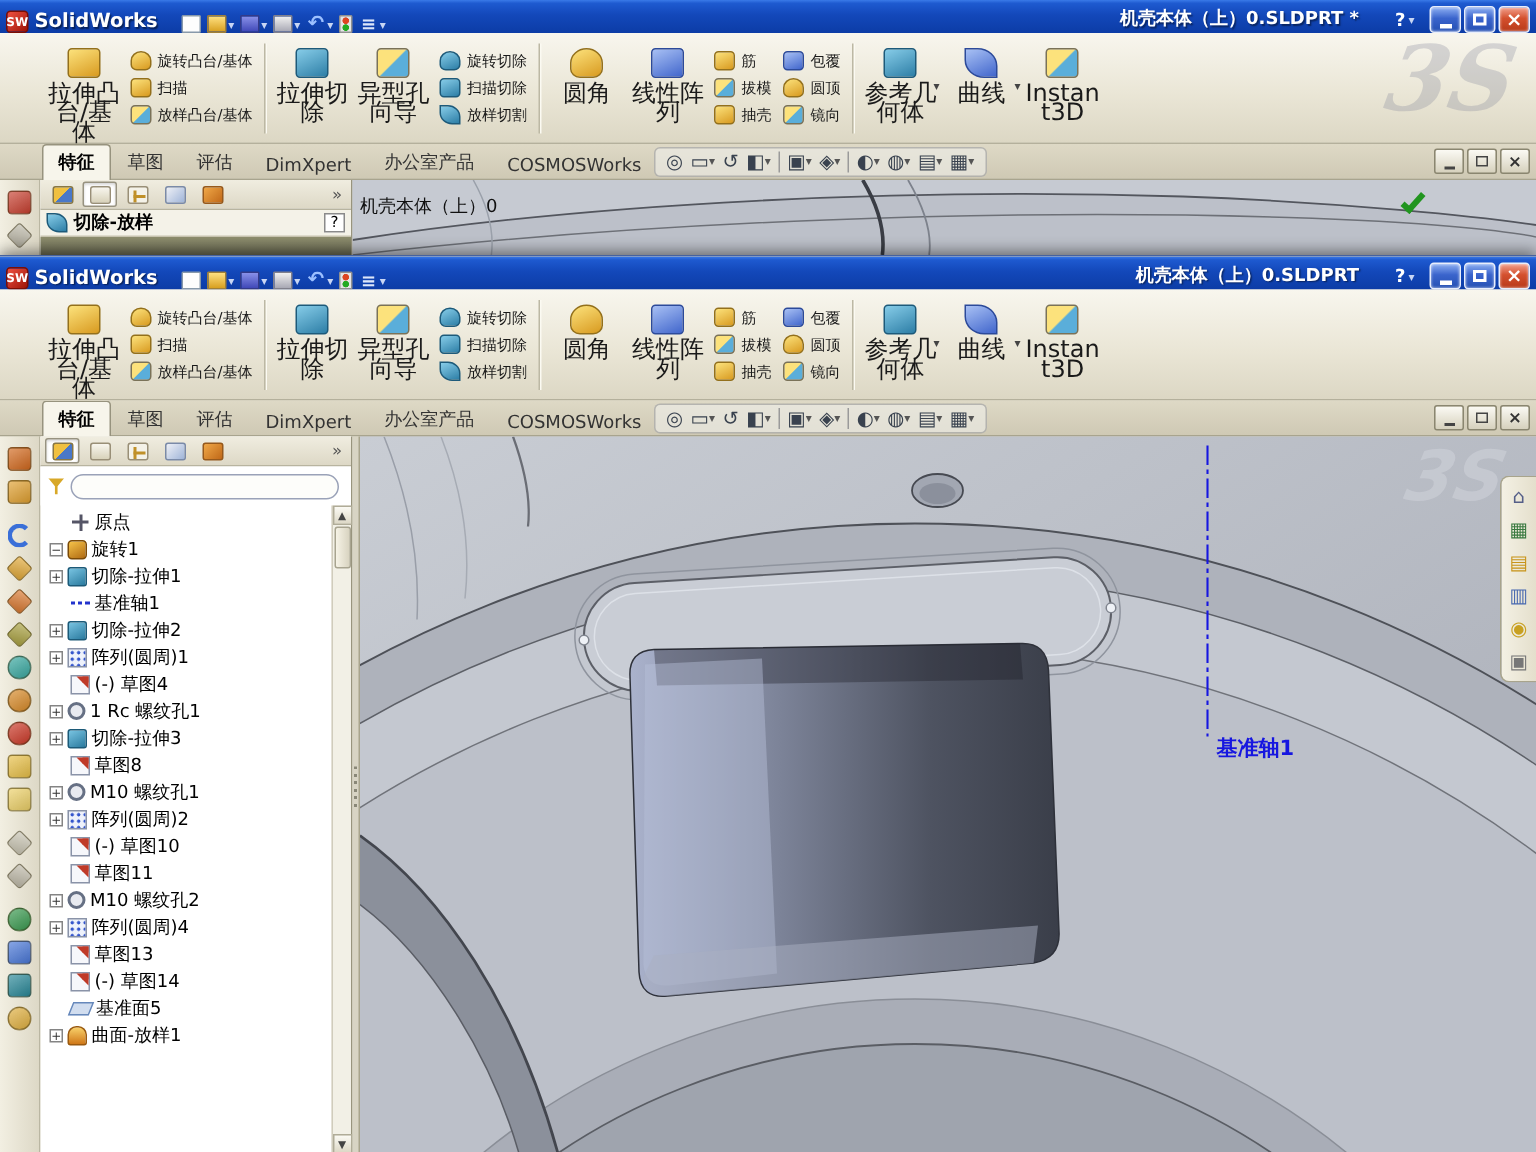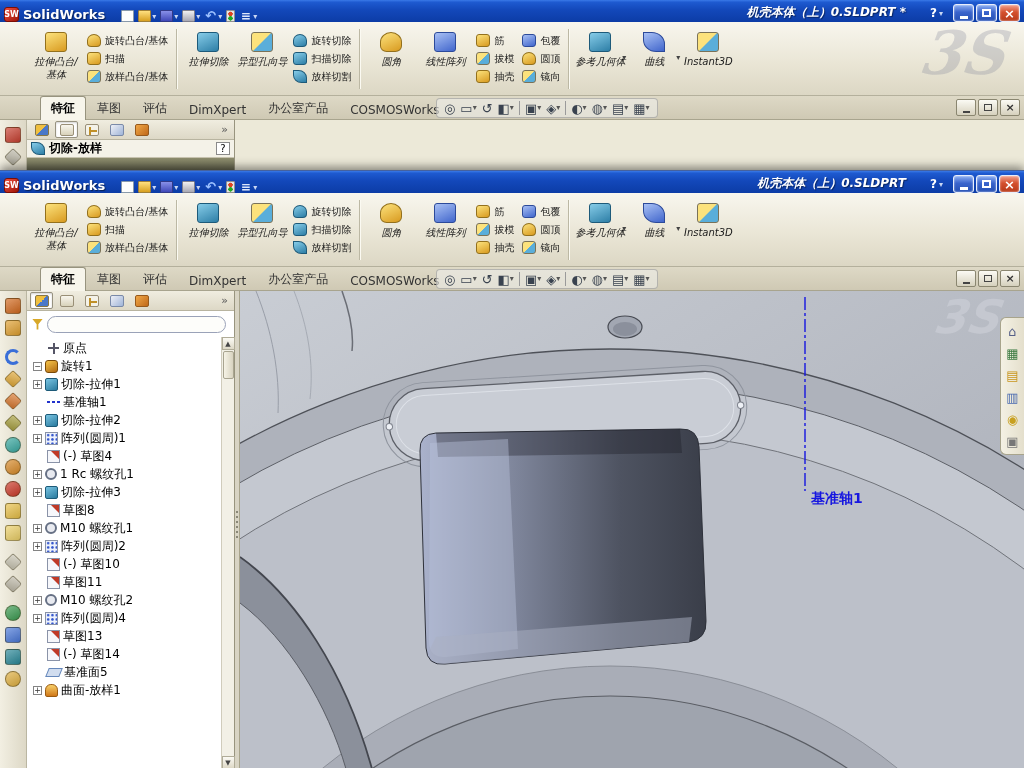--- a/index.html
+++ b/index.html
@@ -23,55 +23,55 @@
   .qi-new{background:#fdfdfd;border:1px solid #8899aa;}
   .qi-open{background:linear-gradient(#ffe080,#d8a020);border:1px solid #a08038;}
   .qi-save{background:linear-gradient(#8890e8,#4048b8);border:1px solid #333a88;}
   .qi-print{background:linear-gradient(#f0f0f0,#a8a8b4);border:1px solid #80808c;}
   .qi-undo{color:#9cc0ff;font-weight:bold;font-size:13px;}
   .qi-rebuild{background:#e4e4e4;border:1px solid #909090;width:9px;
     background-image:radial-gradient(circle at 50% 28%,#d42 2px,transparent 2.4px),radial-gradient(circle at 50% 74%,#2a2 2px,transparent 2.4px);}
   .qi-options{color:#dce6fa;font-size:12px;font-weight:bold;}
   .qarr{font-size:8px;color:#c8d6f4;font-style:normal;}
   .tb-title{position:absolute;right:118px;top:4px;font-size:12px;font-weight:bold;color:#fff;
-    text-shadow:1px 1px 1px rgba(0,0,0,.45);white-space:nowrap;font-style:italic;}
+    text-shadow:1px 1px 1px rgba(0,0,0,.45);white-space:nowrap;}
   .winctl{margin-left:auto;display:flex;align-items:center;gap:2px;}
   .wc-help{display:flex;align-items:center;gap:2px;font-weight:bold;margin-right:8px;font-size:12px;}
   .wc-btn{width:21px;height:18px;border-radius:3px;border:1px solid #e8eefc;display:flex;align-items:center;justify-content:center;
     background:linear-gradient(#8caef2,#3a64cc 45%,#2550b4);box-shadow:inset 0 0 2px rgba(255,255,255,.8);}
   .wc-minbar{width:8px;height:3px;background:#fff;margin-top:8px;}
   .wc-box{width:9px;height:8px;border:2px solid #fff;}
   .wc-close{background:linear-gradient(#f2a08c,#d4502e 45%,#b83a1a);}
   .wc-x{color:#fff;font-size:13px;font-weight:bold;font-style:normal;line-height:1;}
 
   
   .toolbar{height:74px;display:flex;align-items:center;gap:2px;padding:2px 6px 2px 30px;position:relative;
     background:linear-gradient(180deg,#f8f6ee,#eae6d6 55%,#dcd7c4);border-bottom:1px solid #b4b09c;}
   .watermark{position:absolute;right:14px;top:-4px;font-family:"DejaVu Serif","Liberation Serif",serif;
     font-style:italic;font-weight:bold;font-size:60px;color:rgba(125,130,150,.28);transform:skewX(-10deg);pointer-events:none;}
   .tb-big{width:52px;height:66px;display:flex;flex-direction:column;align-items:center;padding-top:6px;gap:3px;
     border-radius:3px;position:relative;flex:none;}
-  .tb-big-lbl{font-size:10px;line-height:13px;text-align:center;color:#1a1a1a;word-break:break-all;font-style:italic;}
+  .tb-big-lbl{font-size:16px;line-height:13px;text-align:center;color:#1a1a1a;word-break:break-all;}
   .tb-arr{position:absolute;right:0;top:27px;font-size:8px;color:#444;}
   .tb-stack{display:flex;flex-direction:column;justify-content:center;gap:2px;height:66px;flex:none;}
   .tb-row{display:flex;align-items:center;gap:4px;padding:1px 3px;}
   .tb-row-lbl{font-size:10px;color:#1a1a1a;white-space:nowrap;}
   .tb-sep{width:1px;height:60px;background:#bcb8a4;box-shadow:1px 0 0 #fbfaf2;margin:0 3px;flex:none;}
   .tic{width:22px;height:20px;display:inline-block;border-radius:3px;flex:none;}
   .tic.sm{width:14px;height:13px;}
   .tic.gold{background:linear-gradient(155deg,#fce27c,#d89a20);border:1px solid #93701c;}
   .tic.teal{background:linear-gradient(155deg,#86cce8,#2d7ea6);border:1px solid #1d5a7a;}
   .tic.blue{background:linear-gradient(155deg,#a8c0f4,#4166cc);border:1px solid #2c4a9a;}
   .tic.mix{background:linear-gradient(135deg,#fce27c 48%,#5aaeda 52%);border:1px solid #7a7258;}
   .tic.rnd{border-radius:50% 50% 30% 30%;}
   .tic.rnd2{border-radius:0 60% 0 60%;}
 
   
   .tabrow{height:24px;background:linear-gradient(180deg,#ded9c6,#cfc9b4);display:flex;align-items:flex-start;
-    padding-left:40px;border-bottom:1px solid #a8a48e;position:relative;}
+    padding-left:28px;border-bottom:1px solid #a8a48e;position:relative;}
   .tab{padding:3px 10px;font-size:12px;color:#333;border:1px solid transparent;border-bottom:none;border-radius:3px 3px 0 0;white-space:nowrap;}
   .tab.active{background:#f7f5eb;border-color:#97937e;font-weight:bold;color:#000;}
   .headsup{position:absolute;left:436px;top:2px;height:20px;display:flex;align-items:center;gap:1px;
     background:rgba(238,238,232,.62);border:1px solid rgba(140,140,140,.55);border-radius:4px;padding:0 5px;}
   .hu-btn{display:flex;align-items:center;font-size:13px;color:#39424f;padding:0 2px;line-height:1;}
   .hu-sep{width:1px;height:14px;background:#9a9a9a;margin:0 2px;}
   .hu-arr{font-size:8px;color:#555;}
   .docctl{position:absolute;right:4px;top:3px;display:flex;gap:2px;}
   .dc-btn{width:20px;height:17px;border:1px solid #8a8670;border-radius:2px;display:flex;align-items:center;justify-content:center;
     background:linear-gradient(#fbfaf4,#d6d1bd);color:#333;}
@@ -400,20 +400,33 @@
               <i></i>
             </span>
             <span class="pt-more">»</span>
           </div>
         <div class="prop-header">
           <i class="tic sm teal rnd2"></i>
           <span>切除-放样</span>
           <span class="prop-help">?</span>
         </div>
         <div class="prop-darkbar"></div>
+      </div>
+      <div class="viewport">
+        <svg viewBox="0 0 784 50" preserveAspectRatio="none">
+          <rect width="784" height="50" fill="#bcc0c9"></rect>
+          <path d="M0,0 L784,0 L784,30 C750,25 660,15 550,11 C370,5 160,15 0,40 Z" fill="#c6cad2"></path>
+          <path d="M0,40 C160,15 370,5 550,11 C660,15 750,25 784,30" fill="none" stroke="#53565e" stroke-width="1.2"></path>
+          <path d="M0,50 C200,27 430,19 620,25 C715,28 765,34 784,38" fill="none" stroke="#6d7077"></path>
+          <path d="M80,0 C90,18 94,34 92,50" fill="none" stroke="#9aa0aa"></path>
+          <path d="M338,0 C348,17 353,34 351,50" fill="none" stroke="#3a3d45" stroke-width="2.4"></path>
+          <path d="M368,0 C379,19 384,36 382,50" fill="none" stroke="#7d828c" stroke-width="1.2"></path>
+        </svg>
+        <span class="doc-label">机壳本体（上）0</span>
+        <span class="green-check"></span>
       </div>
     </div>
   </section>
 
   <section class="sw-window" id="win-bottom">
     <header class="titlebar">
       <div class="sw-logo">
         <span class="sw-logo-box">SW</span>
         <span class="sw-logo-text">SolidWorks</span>
       </div>

